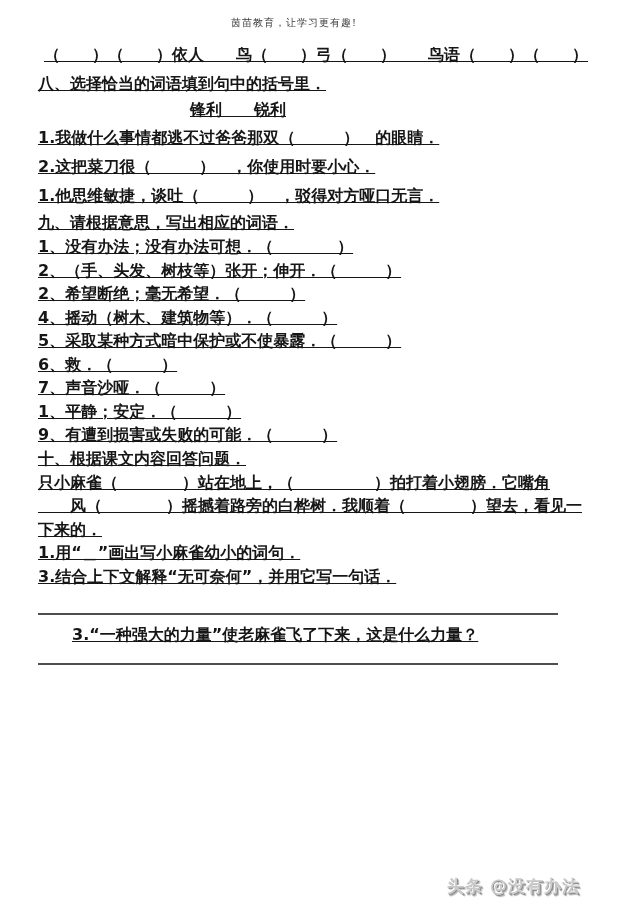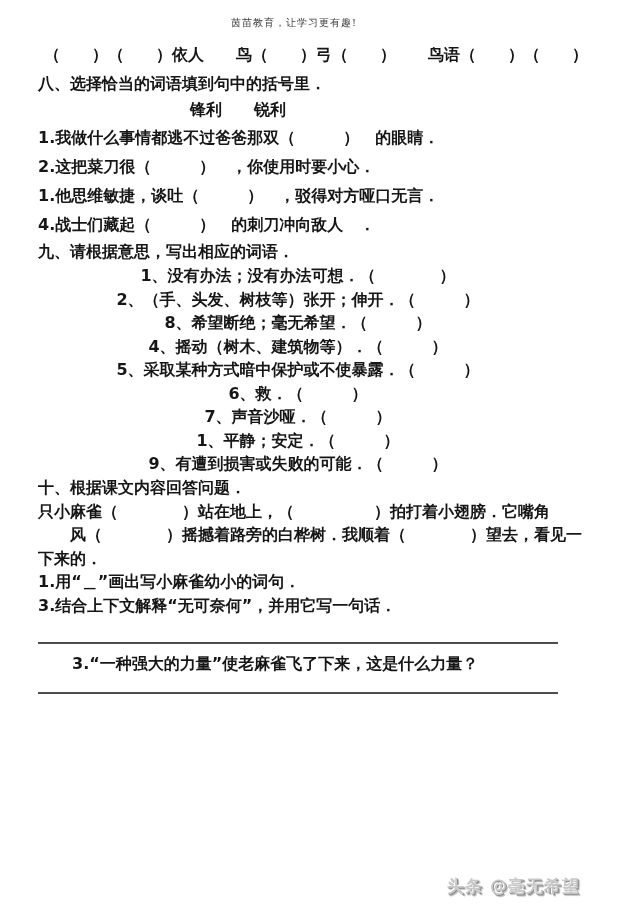--- a/index.html
+++ b/index.html
@@ -9,27 +9,27 @@
   }
   .slogan{
     position:absolute;top:16px;left:0;right:0;text-align:center;
     font-size:10px;color:#3d3d3d;letter-spacing:1px;
     font-family:"DejaVu Serif",serif;font-weight:400;
   }
   .content{
     position:absolute;left:38px;right:30px;top:40px;
     font-size:16px;font-weight:700;color:#161616;
   }
-  .row{white-space:nowrap;overflow:visible;}
+  .row{white-space:nowrap;overflow:visible;text-decoration:underline;}
   .r-idiom{height:30px;line-height:30px;padding-left:6px;}
   .r-t8{height:27px;line-height:27px;}
   .r-bank{height:26px;line-height:26px;padding-left:152px;}
   .r-s8{height:29px;line-height:29px;}
   .r-t9{height:25px;line-height:25px;}
-  .r-s9{height:23.5px;line-height:23.5px;text-align:center;}
+  .r-s9{height:23.5px;line-height:23.5px;}
   .r-t10{height:24px;line-height:24px;}
   .r-s10{height:23.5px;line-height:23.5px;}
   .r-q{height:23.5px;line-height:23.5px;}
   .answer-line{
     height:0;border-top:2px solid #4e4e4e;width:520px;
   }
   .al-1{margin-top:25px;}
   .q3-row{margin-top:8px;margin-left:34px;}
   .al-2{margin-top:16px;}
   .watermark{
@@ -48,26 +48,25 @@
 
   <div class="content">
 
     <div class="row r-idiom">（　　）（　　）依人　　鸟（　　）弓（　　）　　鸟语（　　）（　　）</div>
 
     <div class="row r-t8">八、选择恰当的词语填到句中的括号里．</div>
     <div class="row r-bank">锋利　　锐利</div>
     <div class="row r-s8">1.我做什么事情都逃不过爸爸那双（　　　）　的眼睛．</div>
     <div class="row r-s8">2.这把菜刀很（　　　）　，你使用时要小心．</div>
     <div class="row r-s8">1.他思维敏捷，谈吐（　　　）　，驳得对方哑口无言．</div>
-    <div class="row r-s8">4.战士们藏起（　　　）　的刺刀冲向敌人　．</div>
 
     <div class="row r-t9">九、请根据意思，写出相应的词语．</div>
     <div class="row r-s9">1、没有办法；没有办法可想．（　　　　）</div>
     <div class="row r-s9">2、（手、头发、树枝等）张开；伸开．（　　　）</div>
-    <div class="row r-s9">8、希望断绝；毫无希望．（　　　）</div>
+    <div class="row r-s9">2、希望断绝；毫无希望．（　　　）</div>
     <div class="row r-s9">4、摇动（树木、建筑物等）．（　　　）</div>
     <div class="row r-s9">5、采取某种方式暗中保护或不使暴露．（　　　）</div>
     <div class="row r-s9">6、救．（　　　）</div>
     <div class="row r-s9">7、声音沙哑．（　　　）</div>
     <div class="row r-s9">1、平静；安定．（　　　）</div>
     <div class="row r-s9">9、有遭到损害或失败的可能．（　　　）</div>
 
     <div class="row r-t10">十、根据课文内容回答问题．</div>
     <div class="row r-s10">只小麻雀（　　　　）站在地上，（　　　　　）拍打着小翅膀．它嘴角</div>
     <div class="row r-s10">　　风（　　　　）摇撼着路旁的白桦树．我顺着（　　　　）望去，看见一</div>
@@ -78,16 +77,16 @@
 
     <div class="answer-line al-1"></div>
 
     <div class="row r-q q3-row">3.“一种强大的力量”使老麻雀飞了下来，这是什么力量？</div>
 
     <div class="answer-line al-2"></div>
 
   </div>
 
   <div class="watermark">
-    <span>头条 @毫无希望</span>
+    <span>头条 @没有办法</span>
   </div>
 
 </div>
 
 </body></html>

